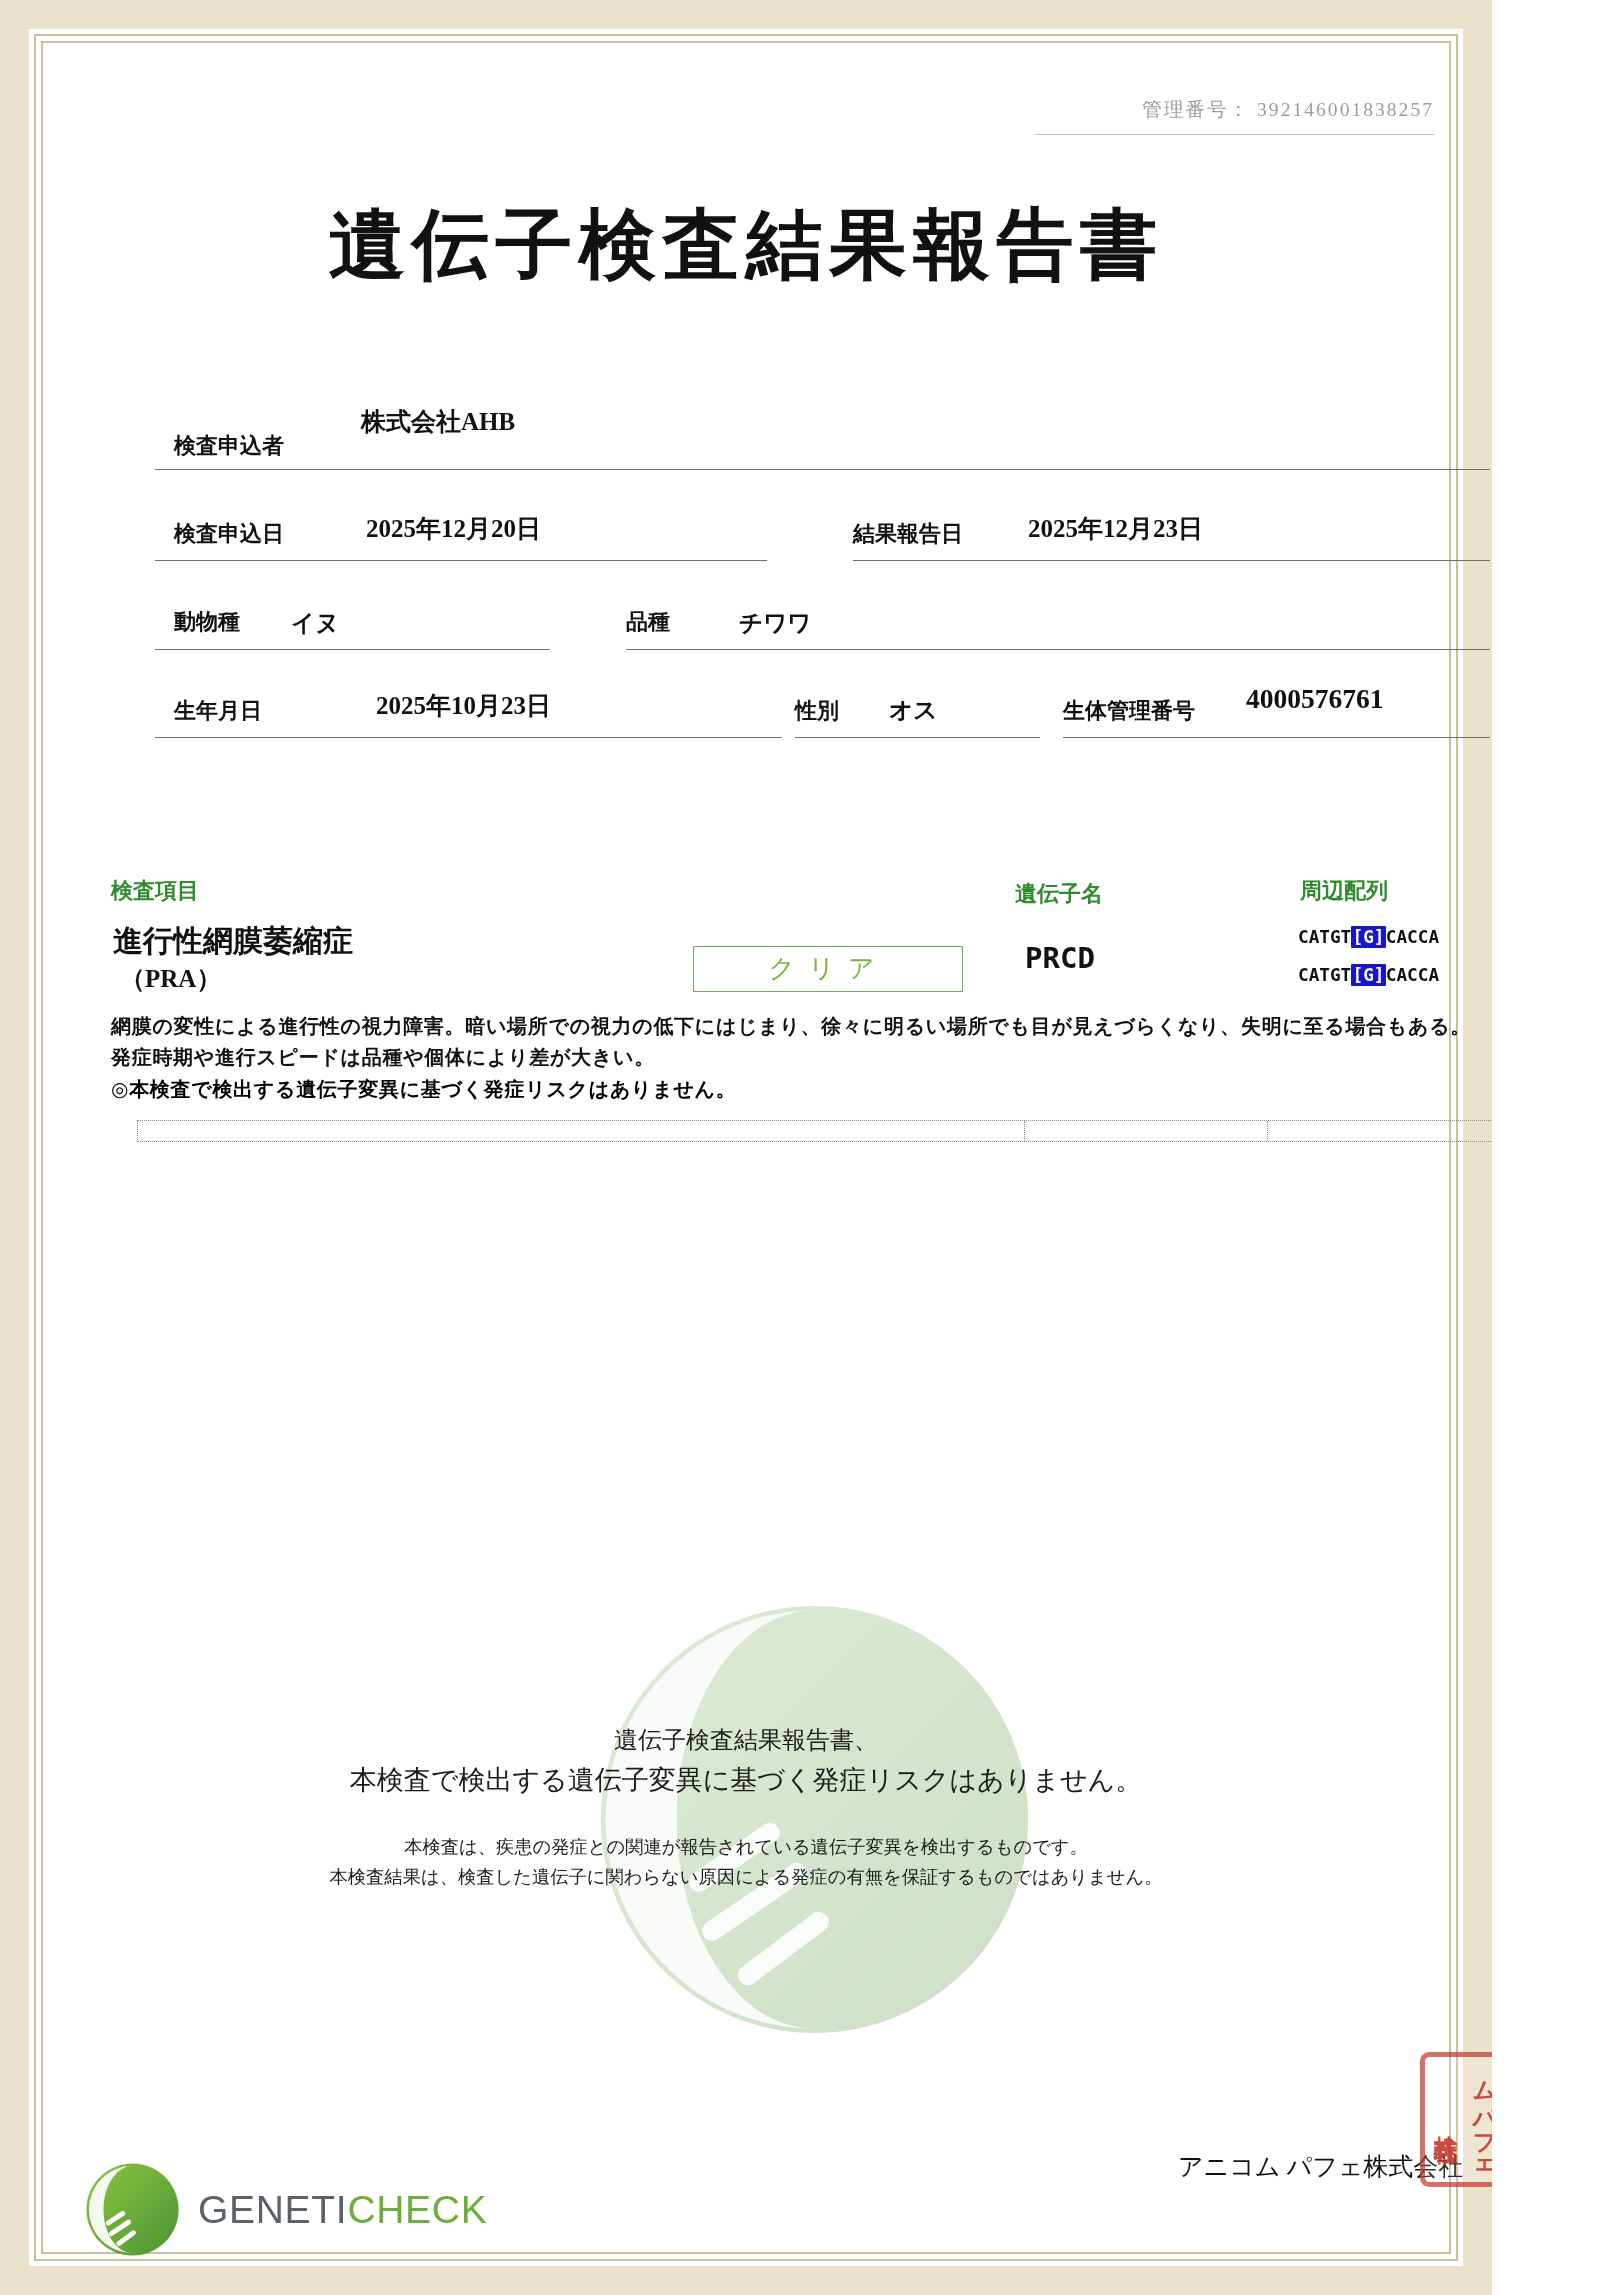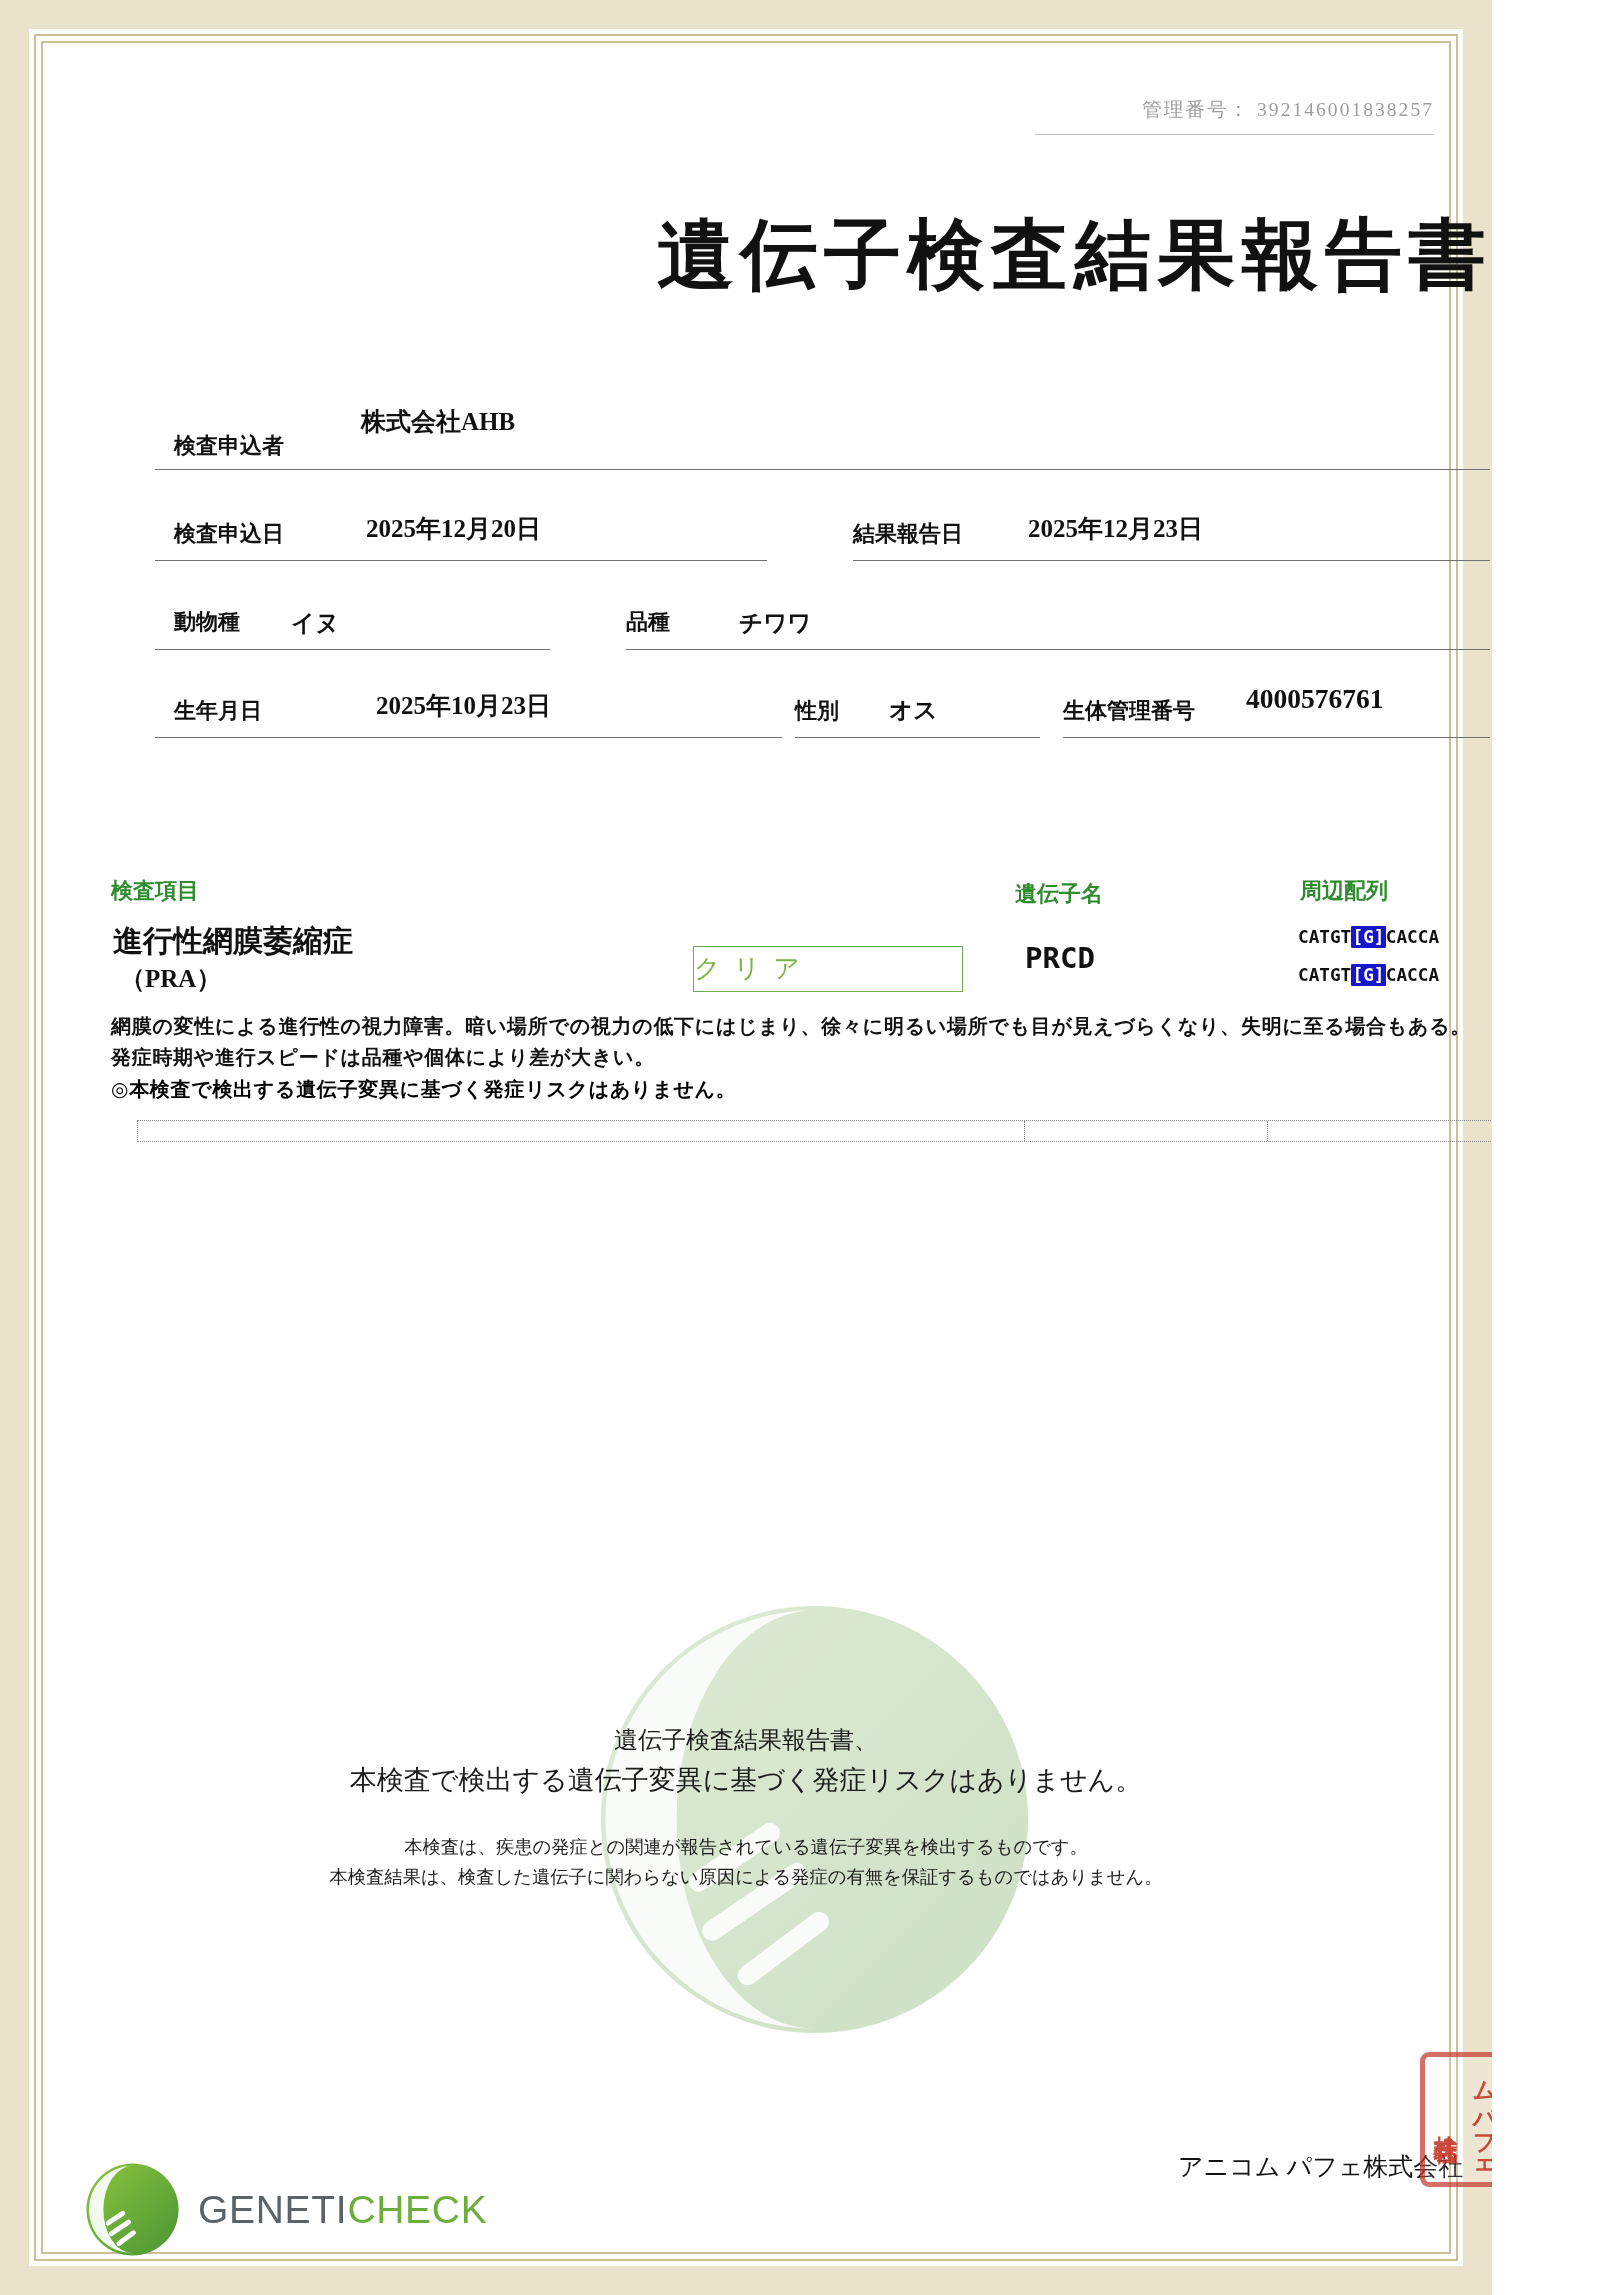--- a/index.html
+++ b/index.html
@@ -9,21 +9,21 @@
 
   
   .frame-band{position:absolute;inset:0;border:29px solid #ebe2cb;pointer-events:none}
   .frame-line{position:absolute;border:2px solid #c9bf99;pointer-events:none}
   .frame-line.outer{inset:34px}
   .frame-line.inner{inset:41px}
 
   .mgmt{position:absolute;top:96px;right:58px;width:399px;text-align:right;color:#9d9d9d;
         font-size:19.6px;letter-spacing:2px;border-bottom:1.3px solid #c0c0c0;padding-bottom:10.5px}
 
-  .title{position:absolute;top:204px;left:0;width:100%;text-align:right;
+  .title{position:absolute;top:194px;left:0;width:100%;text-align:center;
          font-size:77px;font-weight:700;letter-spacing:6.5px}
 
   .lbl{position:absolute;font-size:22px;font-weight:700;white-space:nowrap}
   .val{position:absolute;font-size:25px;font-weight:600;white-space:nowrap}
   .val.sans{font-family:"Liberation Sans","DejaVu Sans",sans-serif;font-weight:700;font-size:23.6px}
   .uline{position:absolute;height:0;border-top:1.3px solid #6f6f6f}
 
   .r1l{left:174px;top:431px}.r1v{left:361px;top:405px}.r1u{left:155px;top:469px;width:1335px}
   .r2l{left:174px;top:519px}.r2v{left:366px;top:512px}.r2u{left:155px;top:560px;width:612px}
   .r2bl{left:853px;top:519px}.r2bv{left:1028px;top:512px}.r2bu{left:853px;top:560px;width:637px}
@@ -34,21 +34,21 @@
   .r4cl{left:1063px;top:696px}.r4cv{left:1246px;top:683px;font-size:27.5px}.r4cu{left:1063px;top:737px;width:427px}
 
   .ghead{position:absolute;color:#2e8b2e;font-weight:700;font-size:22px;white-space:nowrap}
   .ih{left:111px;top:876px}.gh{left:1015px;top:879px}.sh{left:1300px;top:876px}
 
   .disease{position:absolute;left:113px;top:921px;font-size:30px;font-weight:700}
   .abbr{position:absolute;left:120px;top:962px;font-size:25px;font-weight:700}
 
   .result-box{position:absolute;left:693px;top:946px;width:270px;height:46px;
               border:1.3px solid #71aa5e;color:#7cb342;font-size:26px;letter-spacing:13px;
-              text-align:left;line-height:42px;font-family:"Liberation Sans","DejaVu Sans",sans-serif}
+              text-align:center;line-height:42px;font-family:"Liberation Sans","DejaVu Sans",sans-serif}
   .gene-value{position:absolute;left:1025px;top:941px;font-family:"DejaVu Sans Mono",monospace;
               font-size:29px;font-weight:700}
 
   .seq{position:absolute;left:1298px;font-family:"DejaVu Sans Mono",monospace;font-size:17.7px;font-weight:700;white-space:nowrap}
   .seq1{top:927px}.seq2{top:965px}
   .seq .allele{background:#1717c9;color:#fff;padding:0.7px 1.3px;border-radius:1.3px}
 
   .desc{position:absolute;left:111px;font-size:20px;font-weight:700;white-space:nowrap;letter-spacing:0.7px}
   .d1{top:1013px}.d2{top:1044px}
   .risk{top:1076px;color:#000000}

